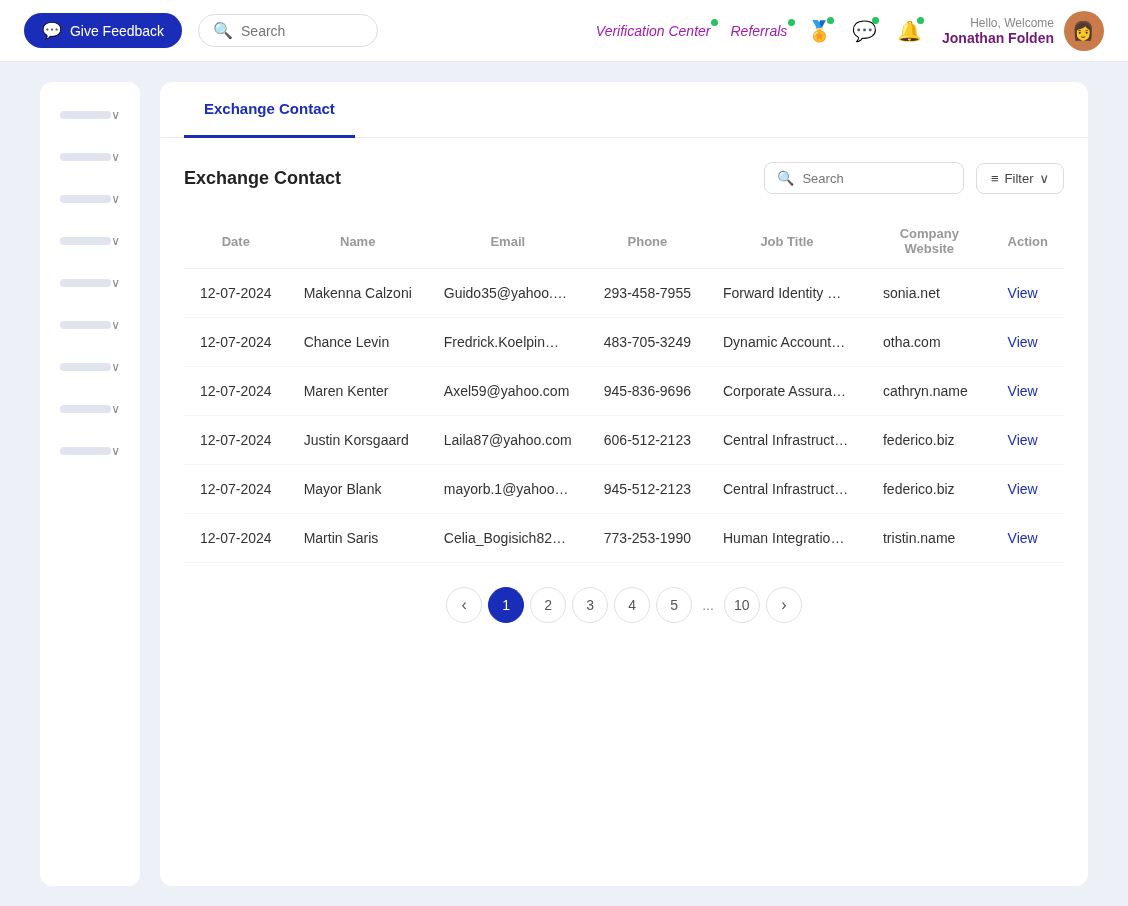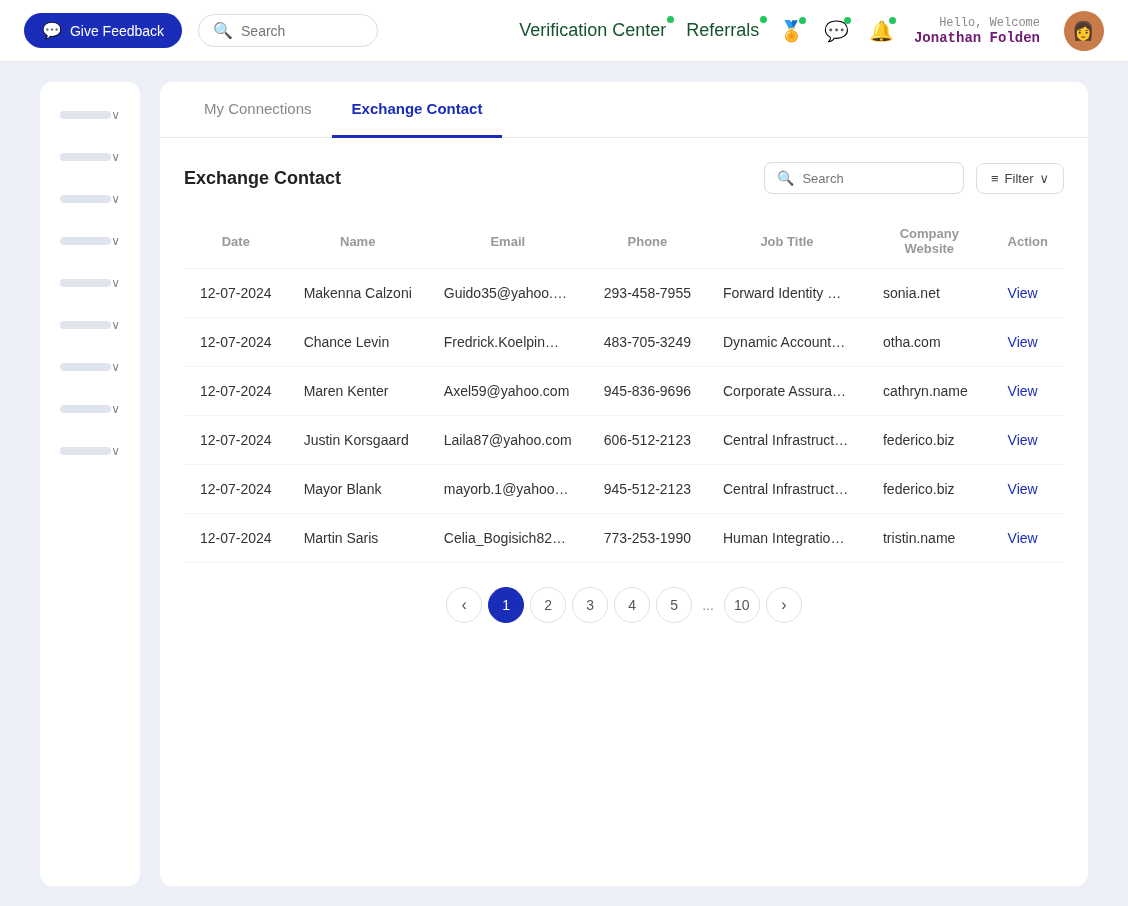--- a/index.html
+++ b/index.html
@@ -44,24 +44,25 @@
     .search-bar input {
       border: none;
       outline: none;
       font-size: 14px;
       color: #555;
       width: 120px;
       background: transparent;
     }
     .header-right { display: flex; align-items: center; gap: 20px; }
     .nav-link {
-      font-size: 18px;
-      color: #14532d;
+      font-size: 14px;
+      color: #a21caf;
       cursor: pointer;
       position: relative;
+      font-style: italic;
     }
     .nav-link .dot {
       position: absolute;
       top: -4px;
       right: -8px;
       width: 7px;
       height: 7px;
       border-radius: 50%;
       background: #22c55e;
     }
@@ -75,21 +76,21 @@
     }
     .icon-btn .dot {
       position: absolute;
       top: -2px;
       right: -2px;
       width: 7px;
       height: 7px;
       border-radius: 50%;
       background: #22c55e;
     }
-    .user-info { display: flex; align-items: center; gap: 24px; font-family: Liberation Mono, monospace; }
+    .user-info { display: flex; align-items: center; gap: 10px; }
     .user-text { text-align: right; }
     .user-welcome { font-size: 12px; color: #888; }
     .user-name { font-size: 14px; font-weight: 600; color: #701a75; }
     .avatar {
       width: 40px;
       height: 40px;
       border-radius: 50%;
       background: #c97b4a;
       overflow: hidden;
       display: flex;
@@ -349,21 +350,20 @@
     </div>
     <div class="sidebar-item">
       <div class="sidebar-bar"></div>
       <span class="sidebar-chevron">∨</span>
     </div>
   </aside>
 
   <main class="content-area">
 
     <nav class="tabs">
-      <div class="tab">My Connections</div>
       <div class="tab active">Exchange Contact</div>
     </nav>
 
     <div class="section-content">
       <div class="section-header">
         <h2 class="section-title">Exchange Contact</h2>
         <div class="section-actions">
           <div class="search-box">
             <span style="color:#aaa;font-size:14px;">🔍</span>
             <input type="text" placeholder="Search" style="">

